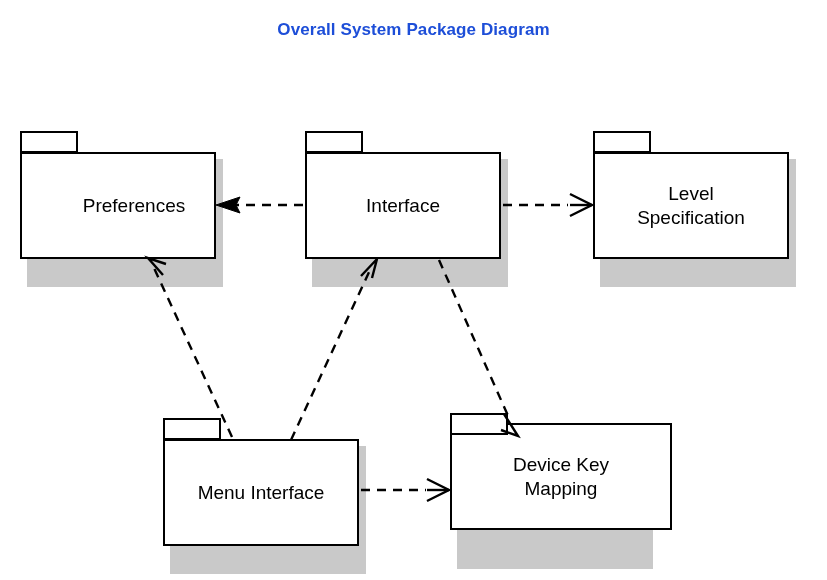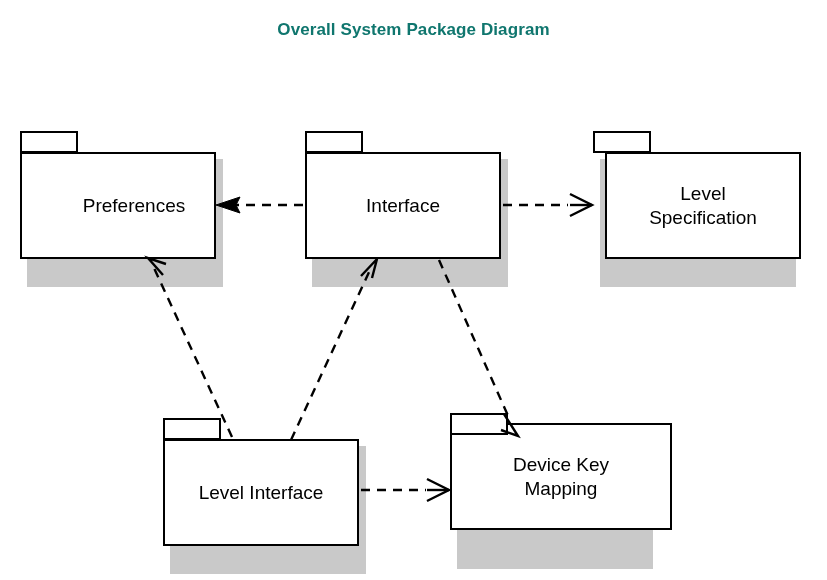--- a/index.html
+++ b/index.html
@@ -19,21 +19,21 @@
     overflow: hidden;
   }
   #diagram-title {
     position: absolute;
     left: 0;
     top: 20px;
     width: 827px;
     text-align: center;
     font-size: 17px;
     font-weight: bold;
-    color: #0f766e;
+    color: #1d4ed8;
     letter-spacing: 0.1px;
   }
   
   .package {
     position: absolute;
   }
   .pkg-shadow {
     position: absolute;
     background: #c9c9c9;
     z-index: 1;
@@ -114,31 +114,31 @@
     <div class="pkg-shadow" style="left:7px; top:28px; width:196px; height:128px;"></div>
     <div class="pkg-tab" style="width:58px; height:22px;"></div>
     <div class="pkg-body" style="top:21px; width:196px; height:107px;">
       <span class="pkg-label">Interface</span>
     </div>
   </div>
 
   <div class="package" style="left:593px; top:131px; width:196px; height:128px;">
     <div class="pkg-shadow" style="left:7px; top:28px; width:196px; height:128px;"></div>
     <div class="pkg-tab" style="width:58px; height:22px;"></div>
-    <div class="pkg-body" style="top:21px; width:196px; height:107px;margin-left:12px;">
+    <div class="pkg-body" style="top:21px; width:196px; height:107px;">
       <span class="pkg-label">Level
 Specification</span>
     </div>
   </div>
 
   <div class="package" style="left:163px; top:418px; width:196px; height:128px;">
     <div class="pkg-shadow" style="left:7px; top:28px; width:196px; height:128px;"></div>
     <div class="pkg-tab" style="width:58px; height:22px;"></div>
     <div class="pkg-body" style="top:21px; width:196px; height:107px;">
-      <span class="pkg-label">Level Interface</span>
+      <span class="pkg-label">Menu Interface</span>
     </div>
   </div>
 
   <div class="package" style="left:450px; top:413px; width:196px; height:128px;">
     <div class="pkg-shadow" style="left:7px; top:28px; width:196px; height:128px;"></div>
     <div class="pkg-tab" style="width:58px; height:22px;"></div>
     <div class="pkg-body" style="top:10px; width:222px; height:107px;">
       <span class="pkg-label">Device Key
 Mapping</span>
     </div>

